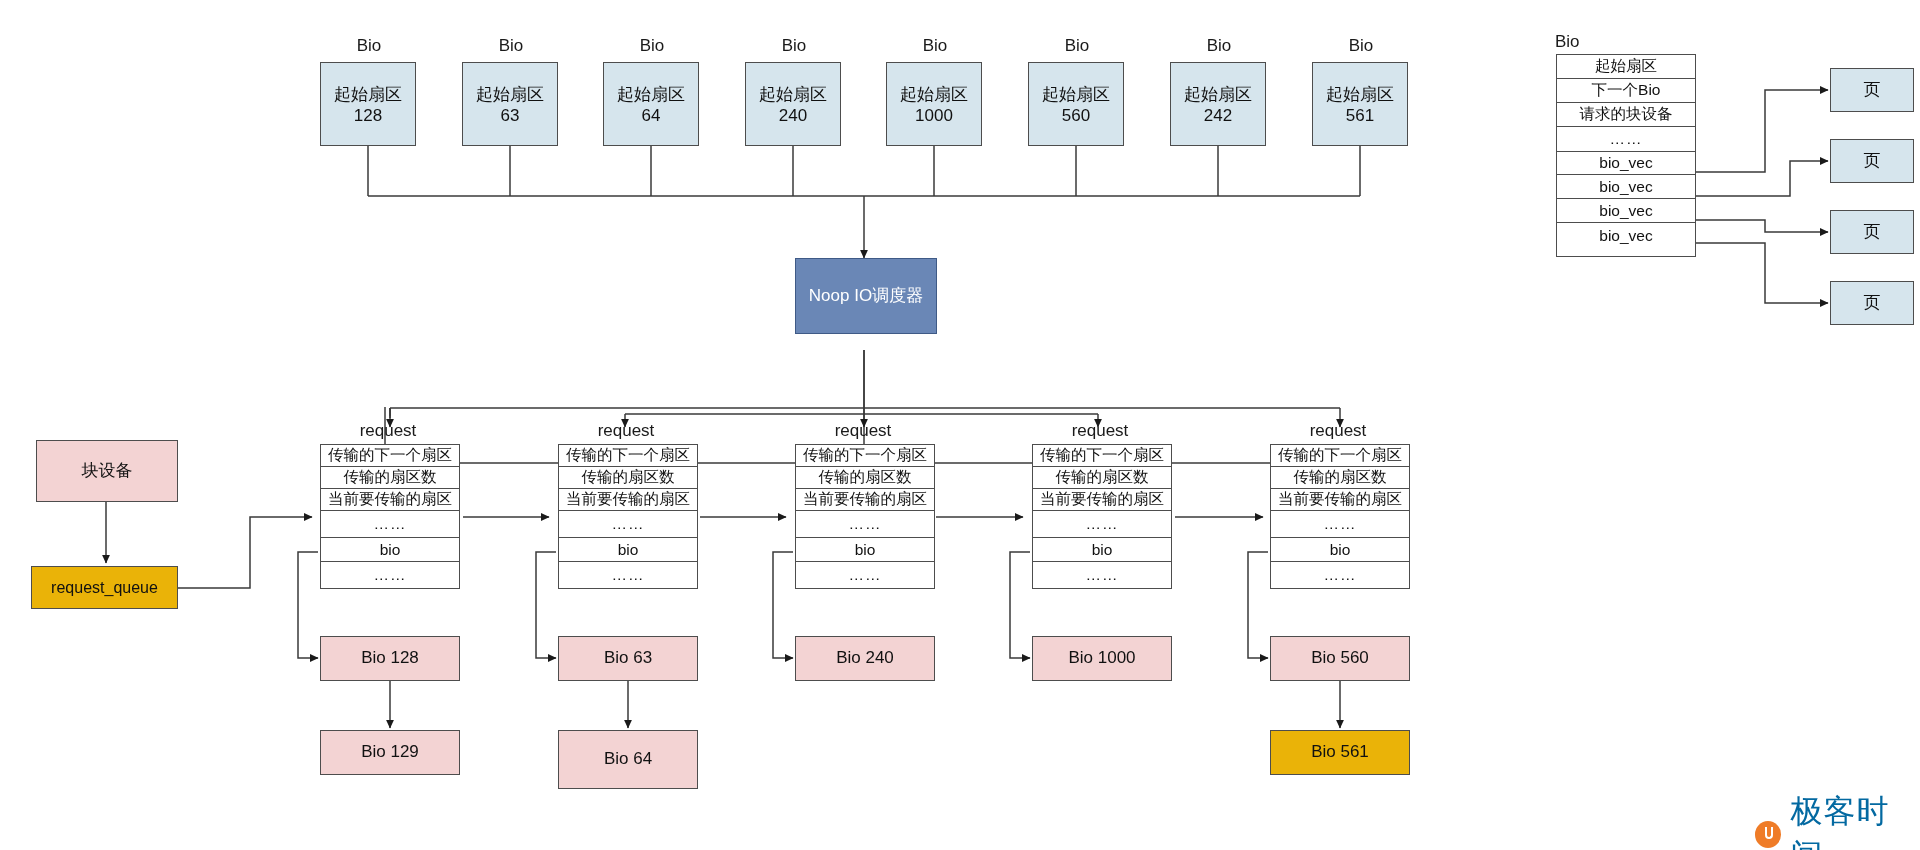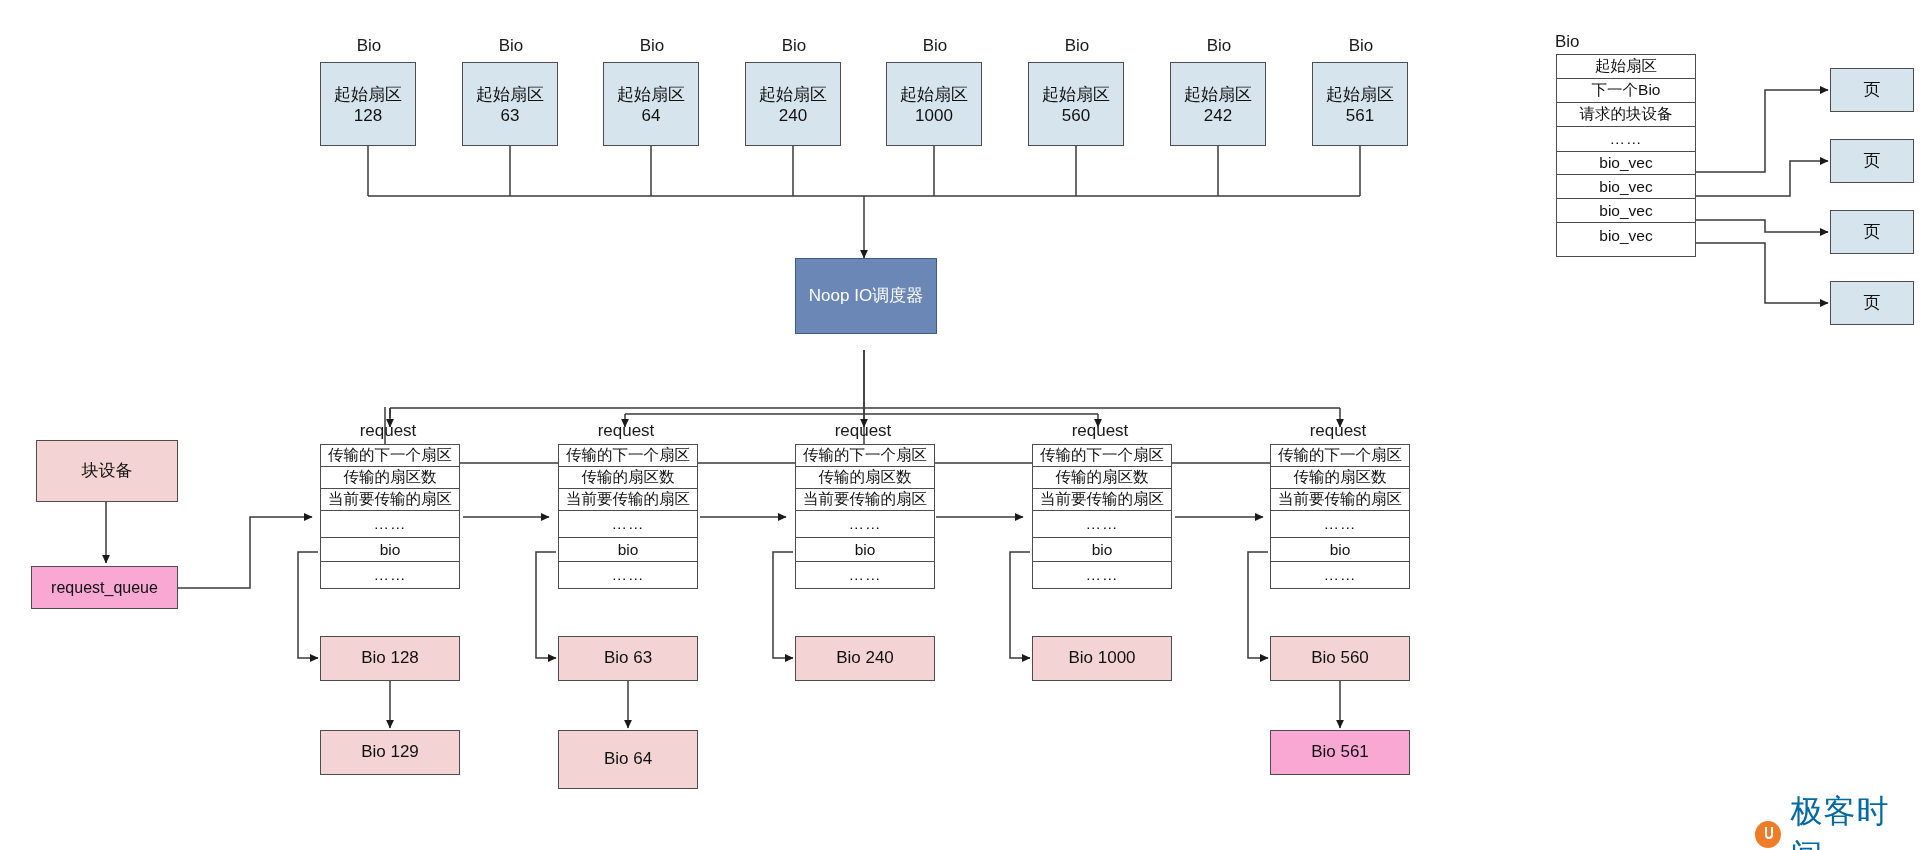--- a/index.html
+++ b/index.html
@@ -72,21 +72,21 @@
     display: flex;
     align-items: center;
     justify-content: center;
     white-space: nowrap;
     background: #ffffff;
   }
   .struct .row:last-child { border-bottom: none; }
   .dots { letter-spacing: 1px; font-size: 15px; }
   
   .pink { background: #f3d3d3; font-size: 17px; }
-  .white { background: #f9a8d4; font-size: 17px; }
+  .white { background: #eab308; font-size: 17px; }
   .bluebox { background: #d6e5ed; font-size: 17px; }
   
   #watermark {
     position: absolute;
     display: flex;
     align-items: center;
     gap: 9px;
   }
   #wm-mark {
     width: 27px; height: 27px;

